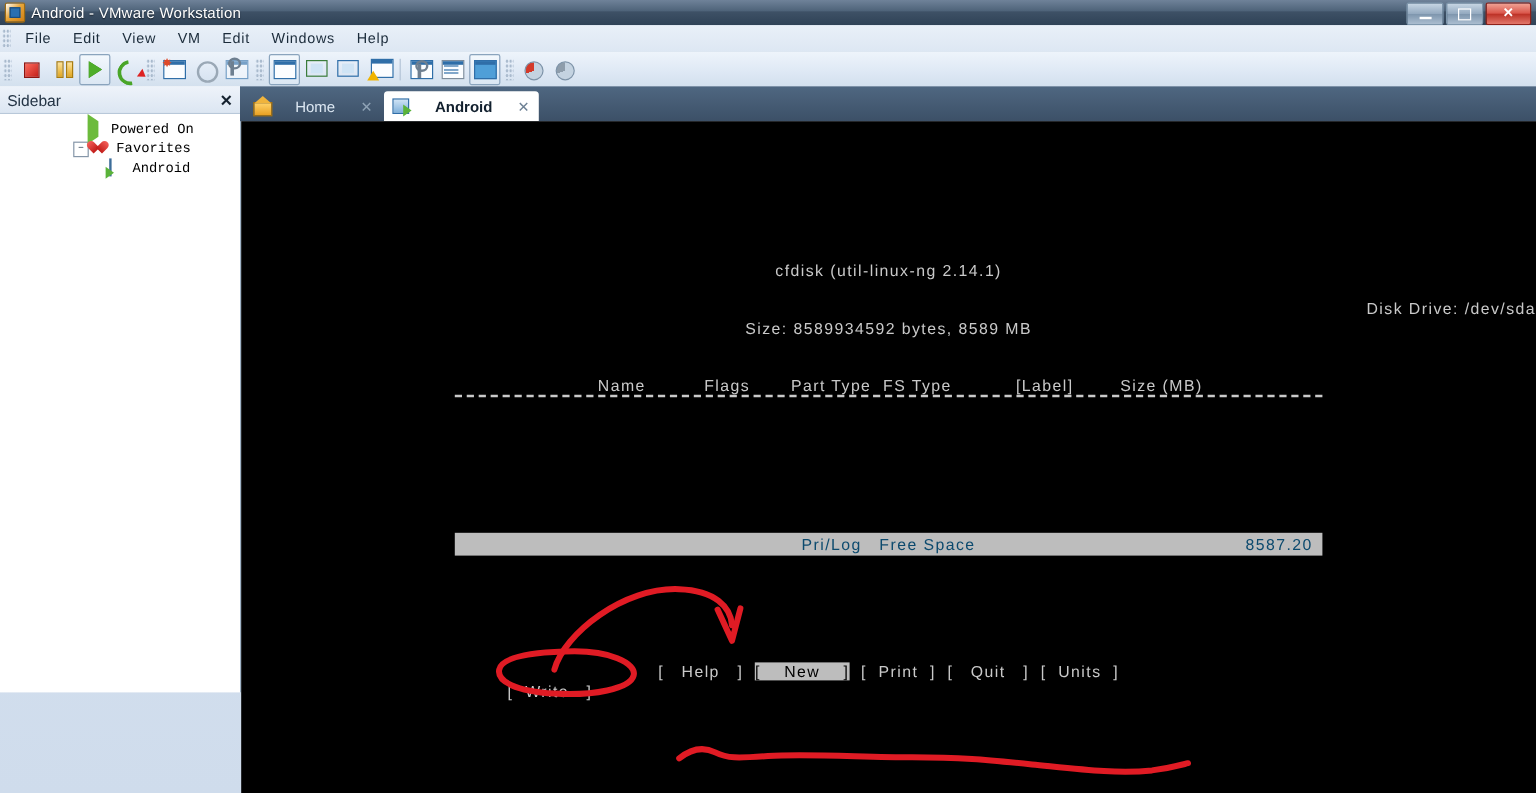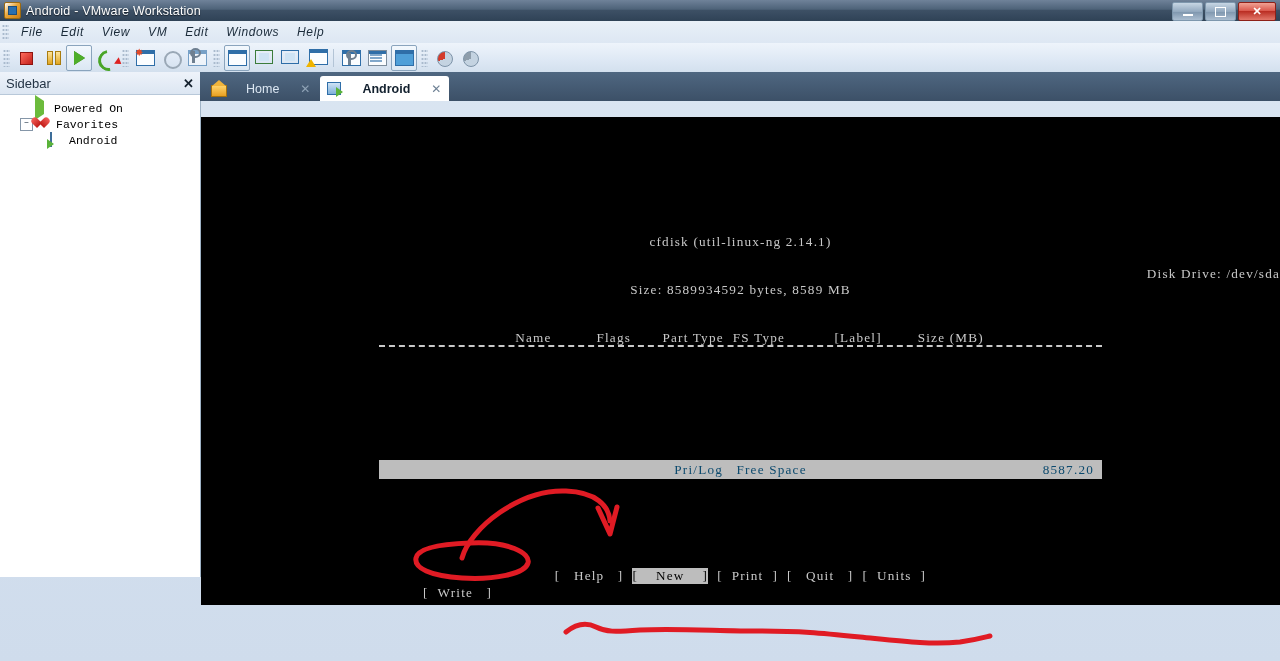--- a/index.html
+++ b/index.html
@@ -55,21 +55,21 @@
     position:absolute; left:0; top:21px; width:1280px; height:22px;
     background:linear-gradient(180deg,#e9f0f8 0%,#dde7f3 100%);
     border-bottom:1px solid #c3d1e0;
     display:flex; align-items:center;
   }
   .menubar .grip{width:7px;height:16px;margin:0 3px 0 2px;
     background-image:radial-gradient(circle,#a9bacd 1px, transparent 1.2px);
     background-size:3px 4px;}
   .menu-item{
     padding:2px 9px; font-size:12px; color:#1b2b3a; white-space:nowrap;
-    font-family:"Liberation Sans", sans-serif; letter-spacing:.6px;font-style:italic;
+    font-family:"Liberation Sans", sans-serif; letter-spacing:.6px;
   }
 
   
   .toolbar{
     position:absolute; left:0; top:43px; width:1280px; height:29px;
     background:linear-gradient(180deg,#eef4fb 0%,#dfe9f5 55%,#d3e0ee 100%);
     border-bottom:1px solid #b9c9da;
     display:flex; align-items:center;
   }
   .tgrip{width:7px;height:18px;margin:0 3px;
@@ -108,21 +108,21 @@
     background:#ffffff; border-right:1px solid #9fb3c6;
   }
   .sb-head{
     height:22px; background:linear-gradient(180deg,#eef3fa 0%,#dce6f2 100%);
     border-bottom:1px solid #b8c8d9; display:flex;align-items:center;
     padding:0 6px; justify-content:space-between;
   }
   .sb-title{font-size:13px;color:#243445;font-family:"Liberation Sans",sans-serif;}
   .sb-close{font-size:13px;color:#14212e;font-weight:bold;cursor:pointer;line-height:1;}
   .sb-tree{padding:5px 0 0 0;font-size:11.5px;color:#000;font-family:"Liberation Mono", monospace;}
-  .sb-row{display:flex;align-items:center;height:16px;padding-left:20px;}
+  .sb-row{display:flex;align-items:center;height:16px;padding-left:20px;justify-content:center;}
   .sb-exp{width:11px;height:11px;border:1px solid #8596a8;background:#fff;font-size:9px;line-height:9px;
     text-align:center;color:#2a3b4d;margin-right:4px;flex:none;}
   .sb-spacer{width:15px;flex:none;}
   .sb-spacer2{width:30px;flex:none;}
   .sb-ico{width:14px;height:14px;margin-right:5px;flex:none;position:relative;}
   .ico-play{width:0;height:0;border-left:9px solid #6cbb3c;border-top:6px solid transparent;border-bottom:6px solid transparent;margin-top:1px;}
   .ico-heart{position:relative;width:13px;height:12px;}
   .ico-heart::before,.ico-heart::after{content:"";position:absolute;top:1px;width:7px;height:10px;border-radius:7px 7px 0 0;background:linear-gradient(180deg,#f4605a,#c11c18);}
   .ico-heart::before{left:0;transform:rotate(-45deg);transform-origin:0 100%;}
   .ico-heart::after{left:0;transform:rotate(45deg);transform-origin:100% 100%;}
@@ -149,23 +149,23 @@
   .tab.active .tabclose{color:#6d8094;}
   .home-ico{width:14px;height:13px;position:relative;}
   .home-ico::before{content:"";position:absolute;left:0;top:3px;width:14px;height:10px;background:linear-gradient(180deg,#ffd268,#e8a022);border:1px solid #a6710d;}
   .home-ico::after{content:"";position:absolute;left:1px;top:-2px;width:0;height:0;border-left:7px solid transparent;border-right:7px solid transparent;border-bottom:6px solid #f0b43c;}
   .andr-ico{width:14px;height:13px;position:relative;}
   .andr-ico::before{content:"";position:absolute;left:0;top:0;width:12px;height:11px;background:linear-gradient(180deg,#cfe3f5,#7fb0da);border:1px solid #2f6ea8;}
   .andr-ico::after{content:"";position:absolute;right:-2px;bottom:-2px;width:0;height:0;border-left:7px solid #5ab33a;border-top:5px solid transparent;border-bottom:5px solid transparent;}
 
   
   .terminal{
-    position:absolute; left:201px; top:117px; width:1079px; height:488px;
+    position:absolute; left:201px; top:101px; width:1079px; height:560px;
     background:#000; overflow:hidden;
-    font-family:Liberation Serif, serif;
+    font-family:Liberation Sans, sans-serif;
     color:#c9c9c9; font-size:13.2px; letter-spacing:1.2px;
   }
   .tline{position:absolute; white-space:pre; }
 
   .ctr{ left:0; width:1079px; text-align:center; }
 
   .tbl-head{ position:absolute; left:0; width:1079px; top:213px; white-space:pre;}
   .dashline{ position:absolute; left:178px; top:228px; width:723px; height:0;
     border-top:2px dashed #c9c9c9; }
   .rowsel{

